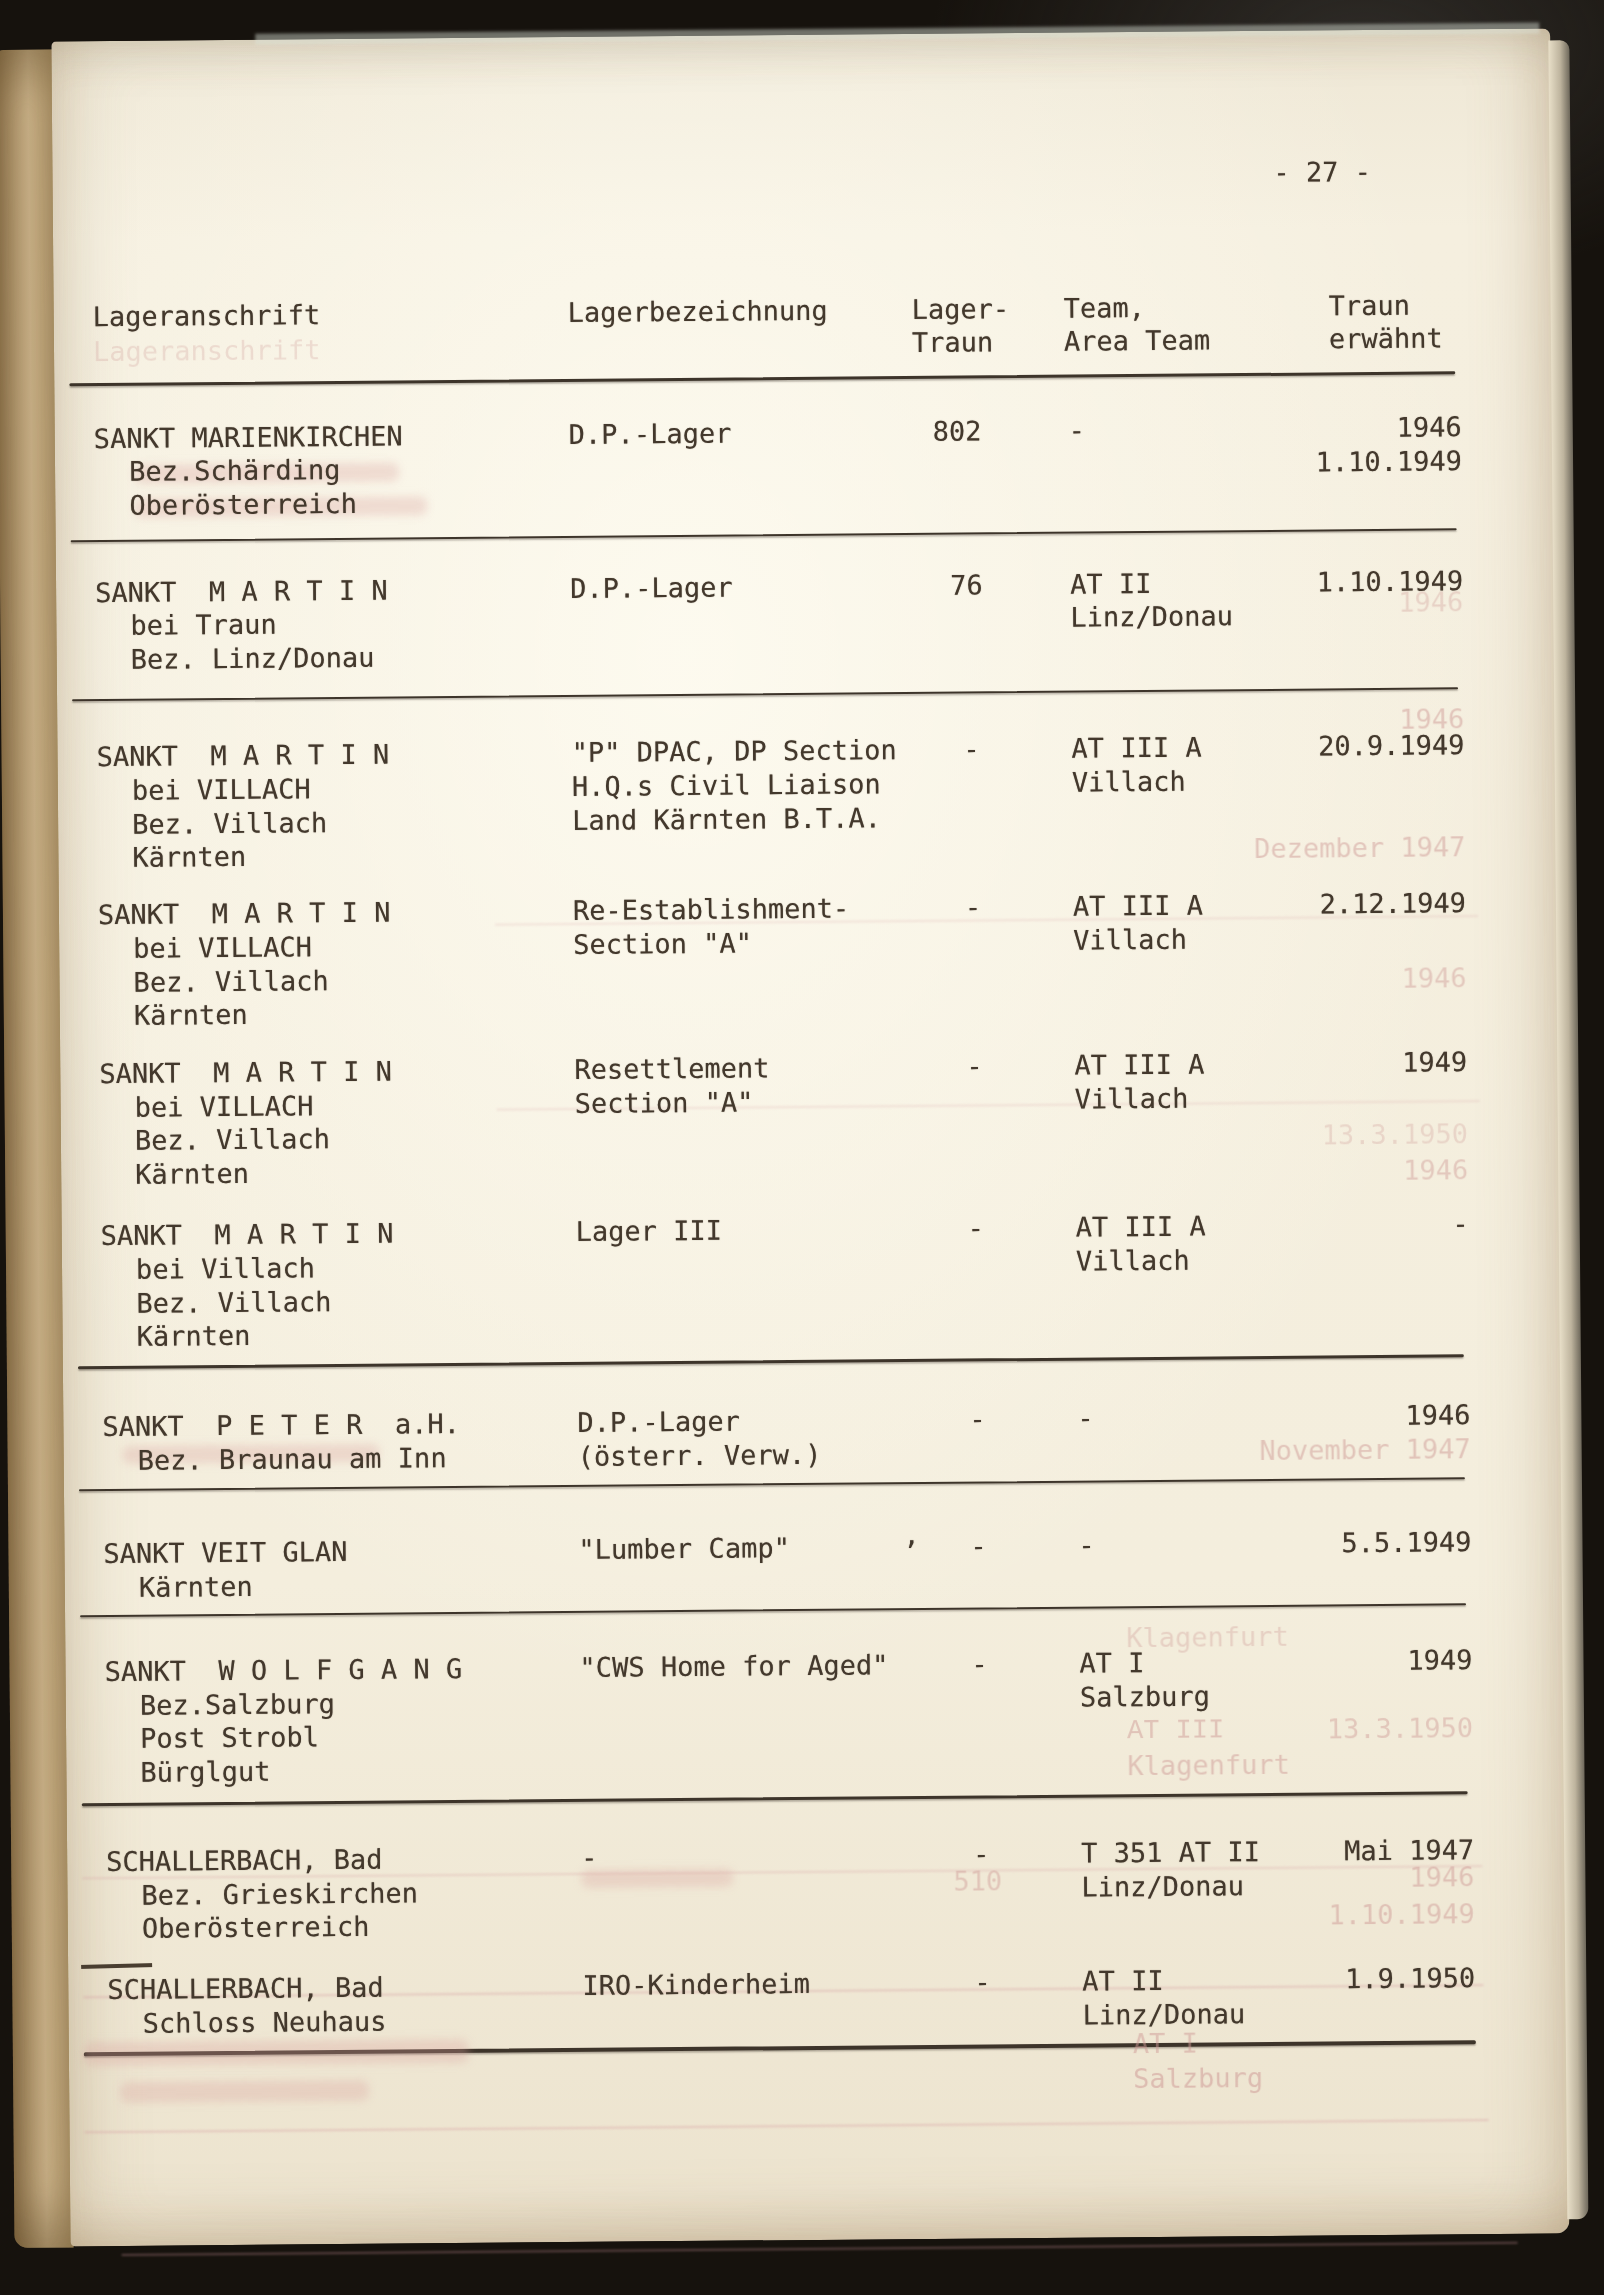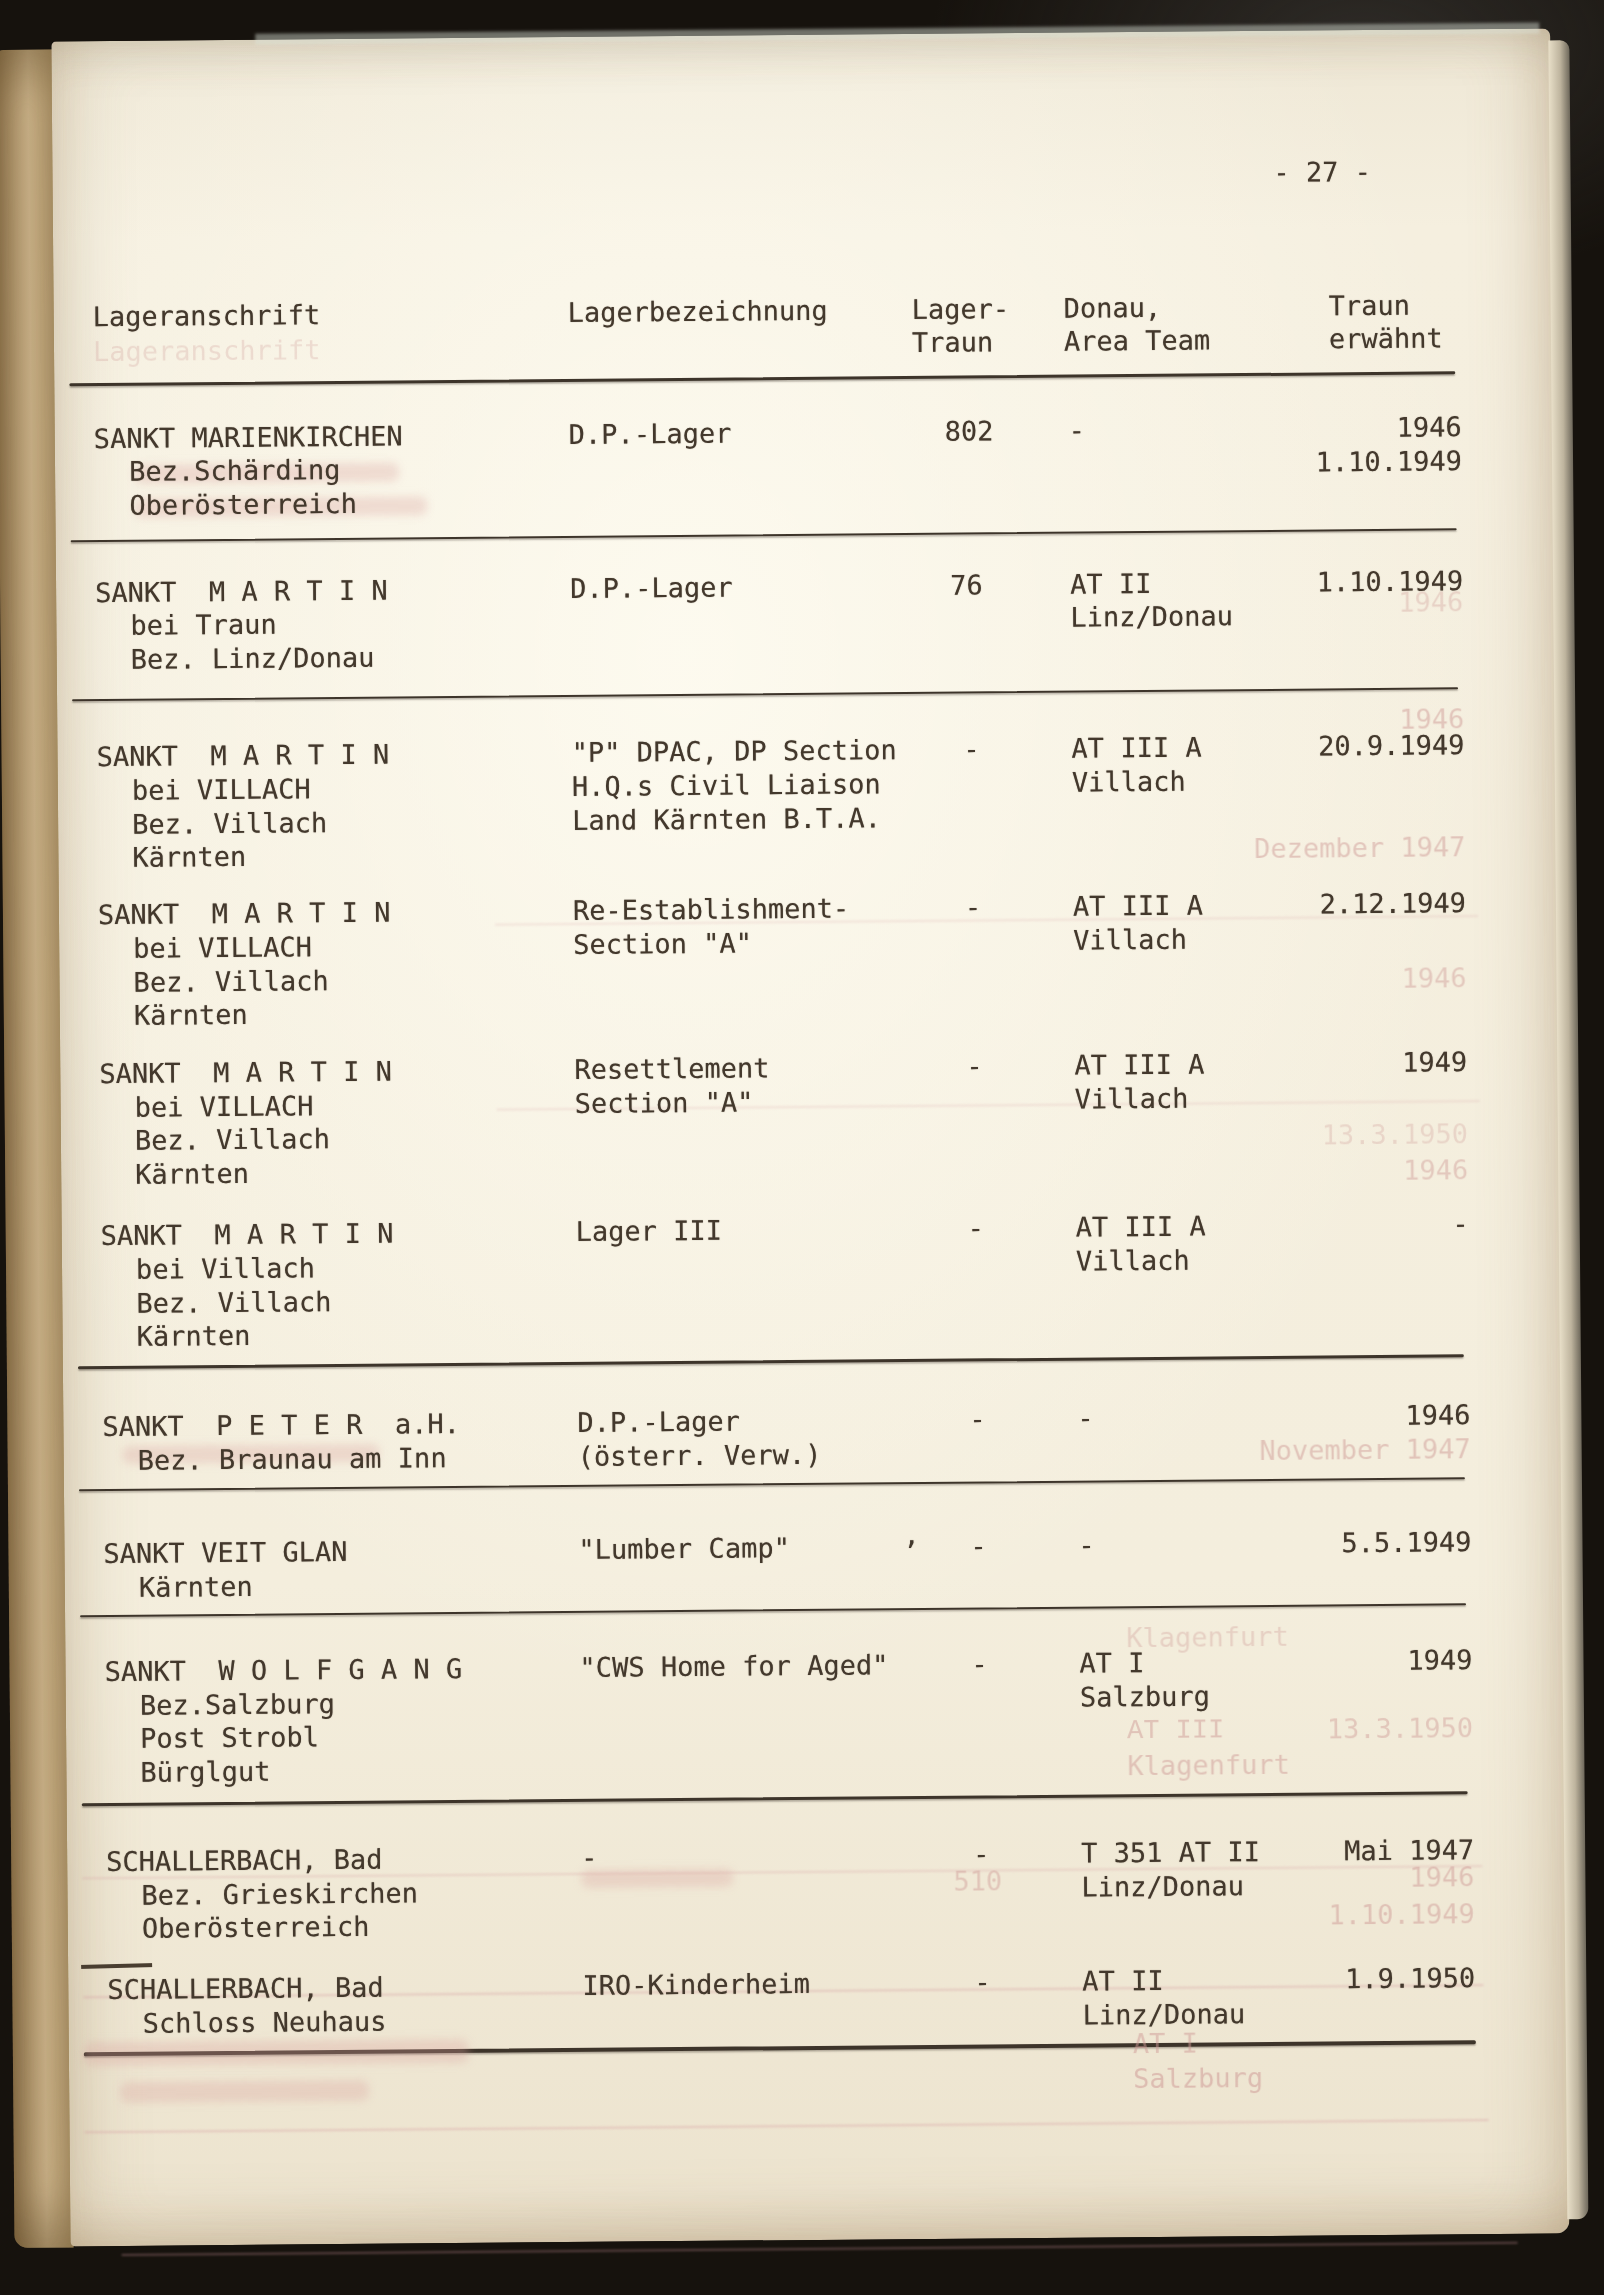--- a/index.html
+++ b/index.html
@@ -58,21 +58,21 @@
 
   <div class="content">
 
     <div class="t" style="left:1282px;top:160px">- 27 -</div>
 
     <div>
       <div class="t" style="left:100px;top:294px">Lageranschrift</div>
       <div class="t" style="left:575px;top:294px">Lagerbezeichnung</div>
       <div class="t" style="left:919px;top:294px">Lager-</div>
       <div class="t" style="left:919px;top:327px">Traun</div>
-      <div class="t" style="left:1071px;top:294px">Donau,</div>
+      <div class="t" style="left:1071px;top:294px">Team,</div>
       <div class="t" style="left:1071px;top:327px">Area Team</div>
       <div class="t" style="left:1336px;top:294px">Traun</div>
       <div class="t" style="left:1336px;top:327px">erwähnt</div>
     </div>
 
     <div class="rule" style="left:76px;top:377px;width:1386px"></div>
     <div class="rule thin" style="left:76px;top:534px;width:1386px"></div>
     <div class="rule thin" style="left:76px;top:693px;width:1386px"></div>
     <div class="rule" style="left:76px;top:1360px;width:1386px"></div>
     <div class="rule thin" style="left:76px;top:1483px;width:1386px"></div>
@@ -95,21 +95,21 @@
     <div class="streak" style="left:112px;top:2076px;width:249px;height:21px"></div>
 
     <div class="margin-dash"></div>
 
     <div id="rows">
         <div>
           <div class="t" style="left: 100px; top: 416px;">SANKT MARIENKIRCHEN</div>
           <div class="t" style="left: 135px; top: 449px;">Bez.Schärding</div>
           <div class="t" style="left: 135px; top: 483px;">Oberösterreich</div>
           <div class="t" style="left: 575px; top: 416px;">D.P.-Lager</div>
-          <div class="t" style="left: 939px; top: 416px; margin-left: 12px;">802</div>
+          <div class="t" style="left: 939px; top: 416px;">802</div>
           <div class="t" style="left: 1075px; top: 416px;">-</div>
           <div class="ment t" style="top: 416px;"><div>1946</div><div>1.10.1949</div></div>
         </div>
         <div>
           <div class="t" style="left: 100px; top: 570px;">SANKT  M A R T I N</div>
           <div class="t" style="left: 135px; top: 603px;">bei Traun</div>
           <div class="t" style="left: 135px; top: 637px;">Bez. Linz/Donau</div>
           <div class="t" style="left: 575px; top: 570px;">D.P.-Lager</div>
           <div class="t" style="left: 955px; top: 570px;">76</div>
           <div class="t" style="left: 1075px; top: 570px;">AT II</div>

